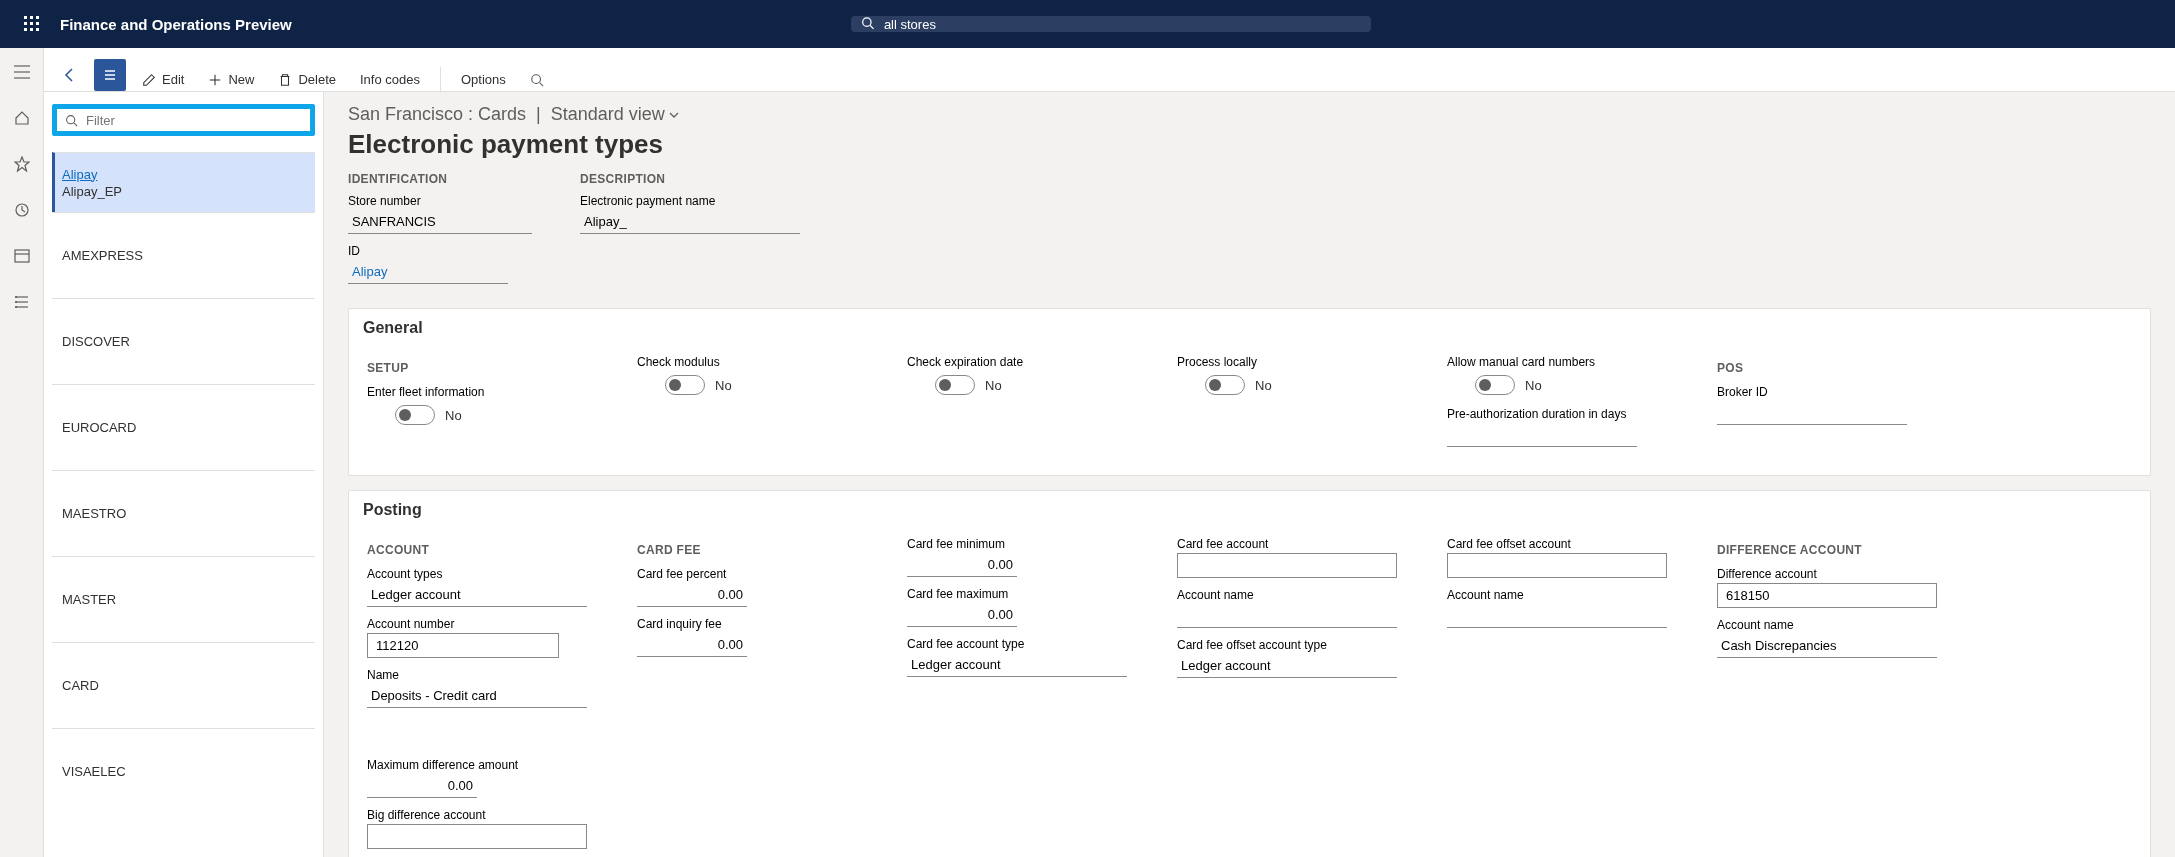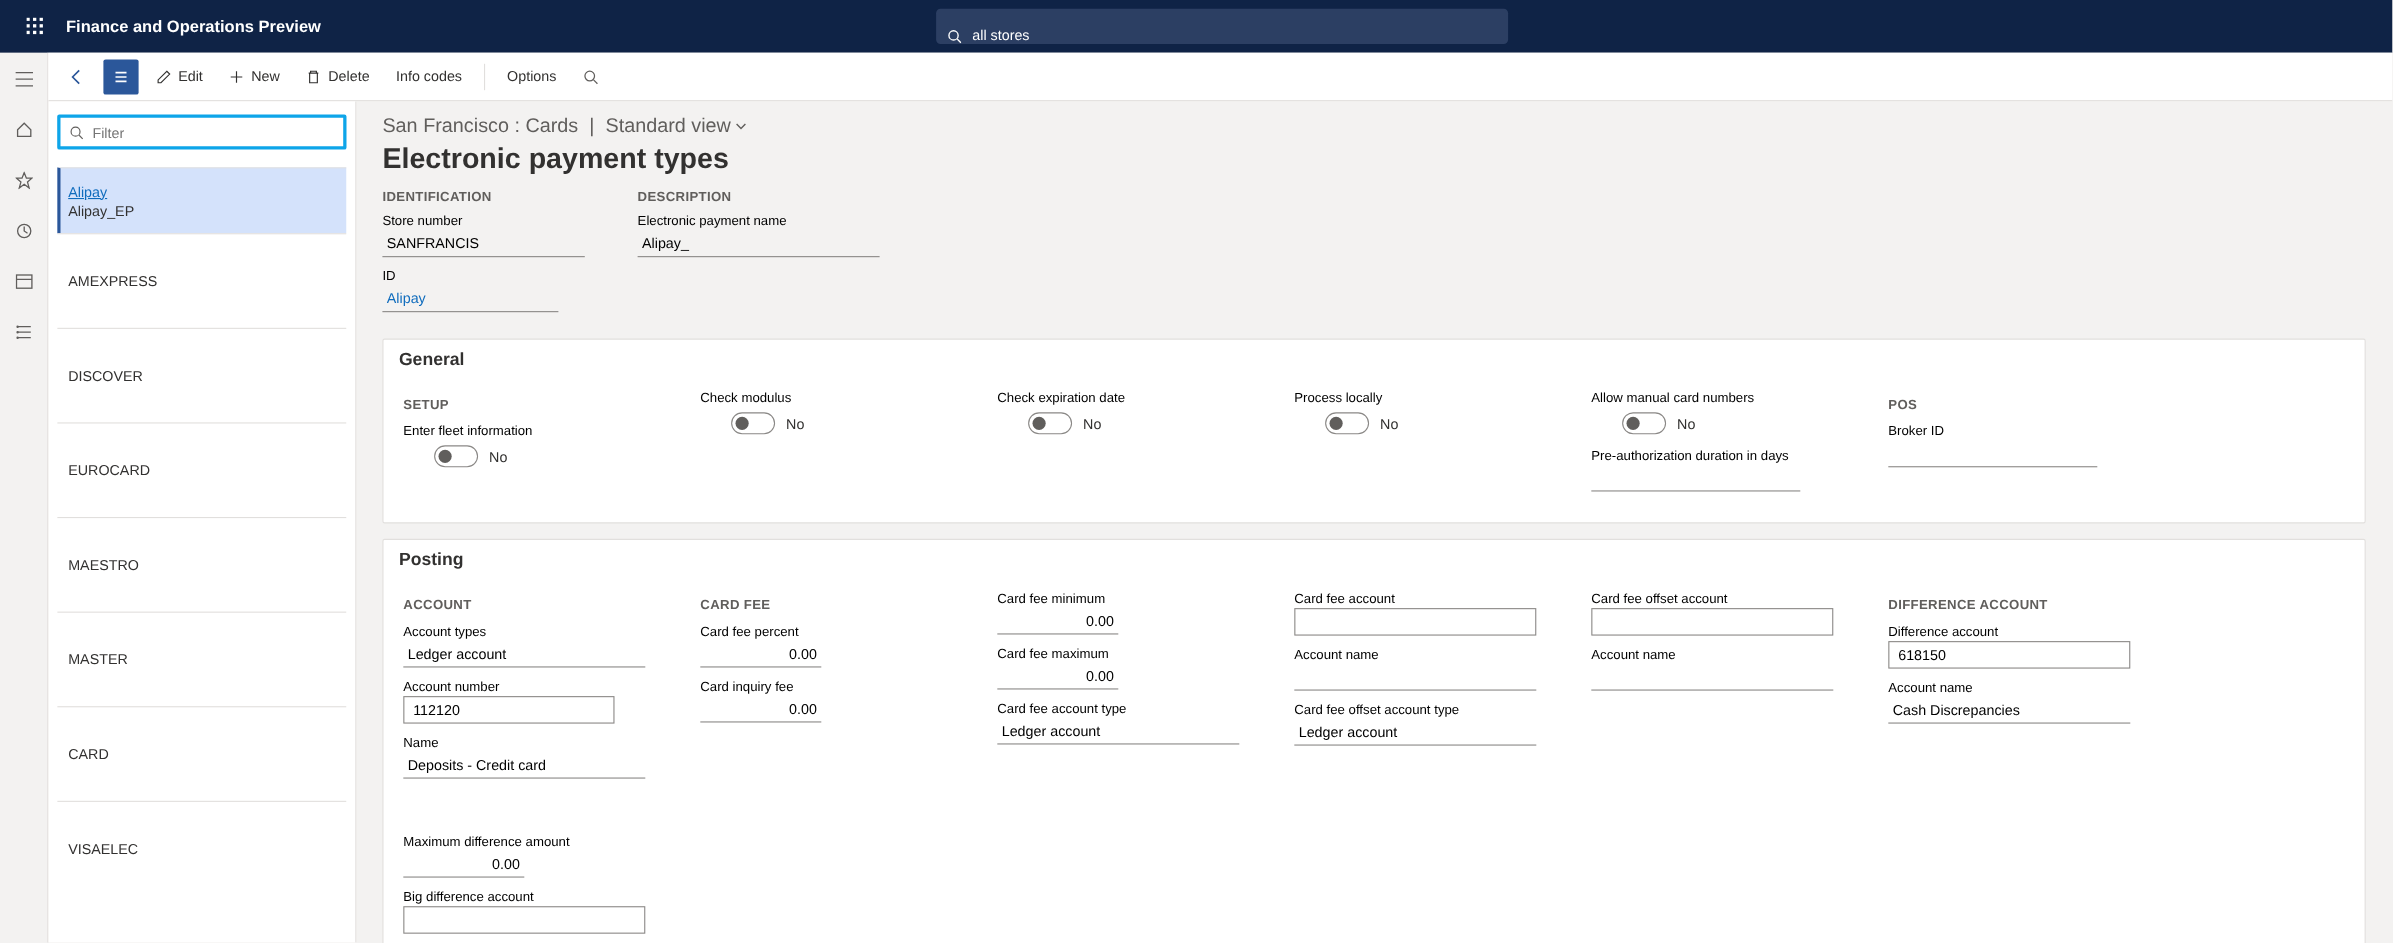--- a/index.html
+++ b/index.html
@@ -4,47 +4,47 @@
 <style>
   * { box-sizing: border-box; }
   html,body { margin:0; padding:0; font-family:"Segoe UI",Arial,sans-serif; font-size:13px; color:#323130; background:#f3f2f1; }
   body { width:2175px; height:857px; overflow:hidden; }
 
   
   .topbar { height:48px; background:#0f2346; color:#fff; display:flex; align-items:center; padding:0 8px; }
   .topbar .waffle { width:48px; height:48px; display:flex; align-items:center; justify-content:center; cursor:pointer; }
   .topbar .product { font-size:15px; font-weight:600; margin-left:4px; }
   .topbar .search { margin-left:auto; margin-right:auto; position:absolute; left:50%; transform:translateX(-50%); }
-  .topbar .search .box { width:520px; height:32px; background:#2c3f63; border-radius:4px; display:flex; align-items:flex-end; padding:0 10px; color:#fff;margin-left:46px; }
+  .topbar .search .box { width:520px; height:16px; background:#2c3f63; border-radius:4px; display:flex; align-items:flex-start; padding:0 10px; color:#fff;margin-left:46px; }
   .topbar .search .box input { background:transparent; border:none; outline:none; color:#fff; font-size:13px; margin-left:8px; width:100%; }
   .topbar .search .box svg { stroke:#fff; }
 
   
   .shell { display:flex; height:calc(857px - 48px); }
 
   
   .rail { width:44px; background:#f3f2f1; border-right:1px solid #e1dfdd; display:flex; flex-direction:column; align-items:center; padding-top:8px; gap:14px; }
   .rail .ritem { width:44px; height:32px; display:flex; align-items:center; justify-content:center; cursor:pointer; color:#605e5c; }
 
   
   .maincol { flex:1; display:flex; flex-direction:column; background:#f3f2f1; }
 
   
-  .actionbar { height:44px; background:#fff; border-bottom:1px solid #e1dfdd; display:flex; align-items:center; padding:0 10px; gap:8px; }
+  .actionbar { height:44px; background:#fff; border-bottom:1px solid #e1dfdd; display:flex; align-items:flex-end; padding:0 10px; gap:8px; }
   .actionbar .btn { display:flex; align-items:center; gap:6px; padding:4px 8px; cursor:pointer; color:#323130; }
   .actionbar .iconbtn { width:32px; height:32px; display:flex; align-items:center; justify-content:center; border-radius:2px; cursor:pointer; }
   .actionbar .iconbtn.primary { background:#2b579a; color:#fff; }
   .actionbar .sep { width:1px; height:24px; background:#e1dfdd; margin:0 4px; }
 
   
   .bodysplit { flex:1; display:flex; overflow:hidden; }
 
   
   .listpane { width:280px; background:#fff; border-right:1px solid #e1dfdd; display:flex; flex-direction:column; padding:12px 8px 0 8px; }
-  .filterbox { height:32px; border:3px solid #0ea5e9; border-radius:2px; display:flex; align-items:center; padding:0 8px; gap:6px; color:#605e5c; }
+  .filterbox { height:32px; border:5px solid #0ea5e9; border-radius:2px; display:flex; align-items:center; padding:0 8px; gap:6px; color:#605e5c; }
   .filterbox input { border:none; outline:none; flex:1; font-size:13px; }
   .listitems { margin-top:16px; overflow:auto; }
   .listitem { padding:12px 10px; border-top:1px solid #e1dfdd; cursor:pointer; font-size:13px; color:#323130; min-height:86px; display:flex; flex-direction:column; justify-content:center; }
   .listitem:first-child { border-top:1px solid #e1dfdd; }
   .listitem.selected { background:#d4e2fb; border-left:3px solid #2b579a; padding-left:7px; min-height:60px; }
   .listitem .primary { color:#0f6cbd; text-decoration:underline; }
   .listitem .secondary { color:#323130; margin-top:2px; }
 
   
   .content { flex:1; overflow:auto; padding:12px 24px; }

